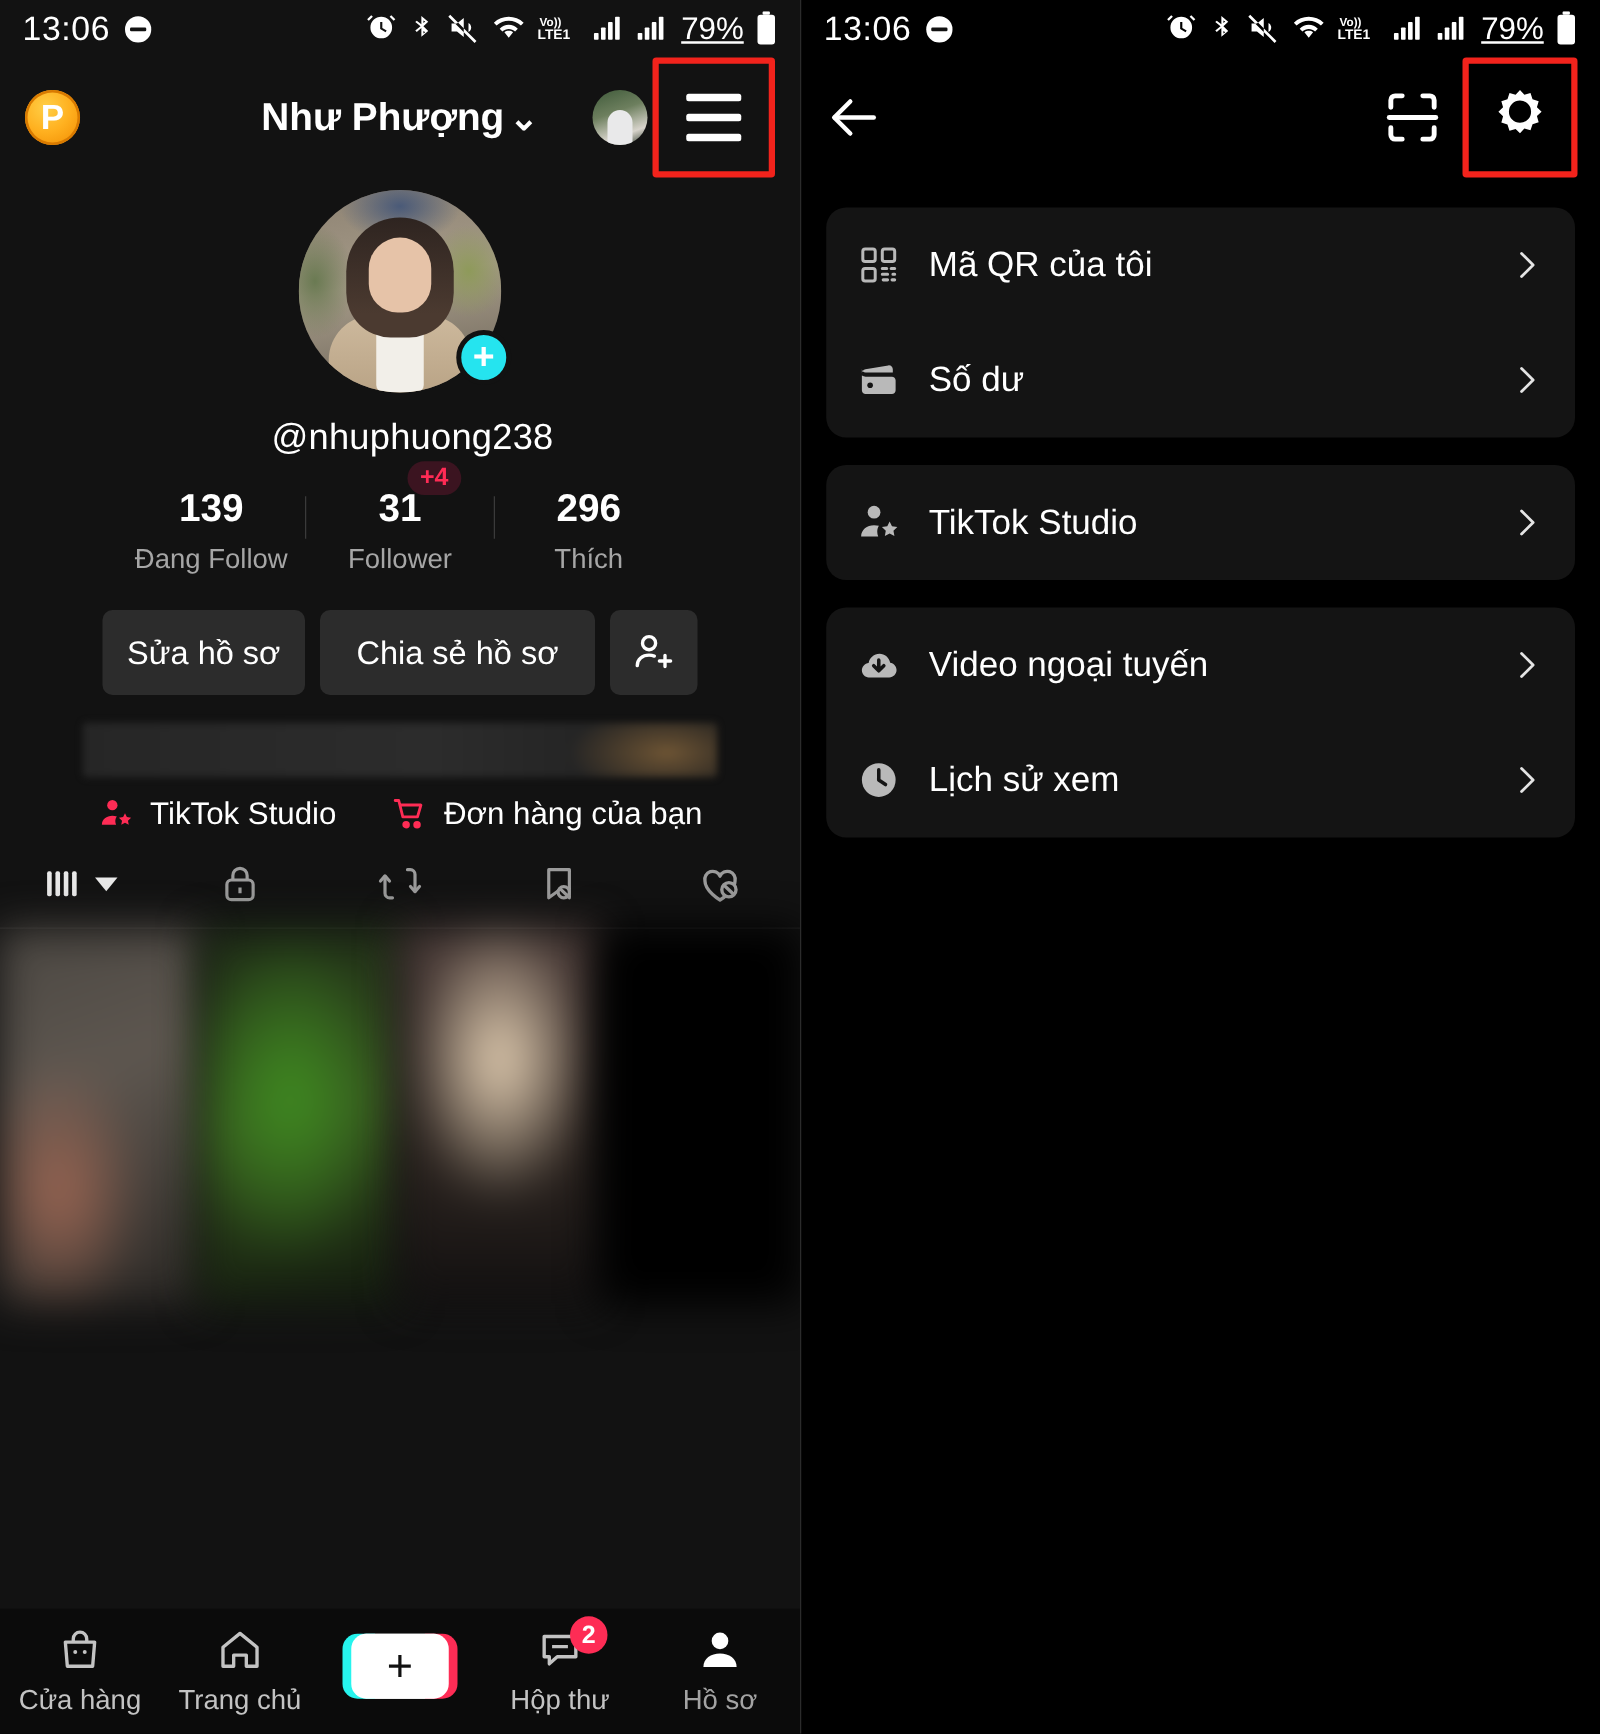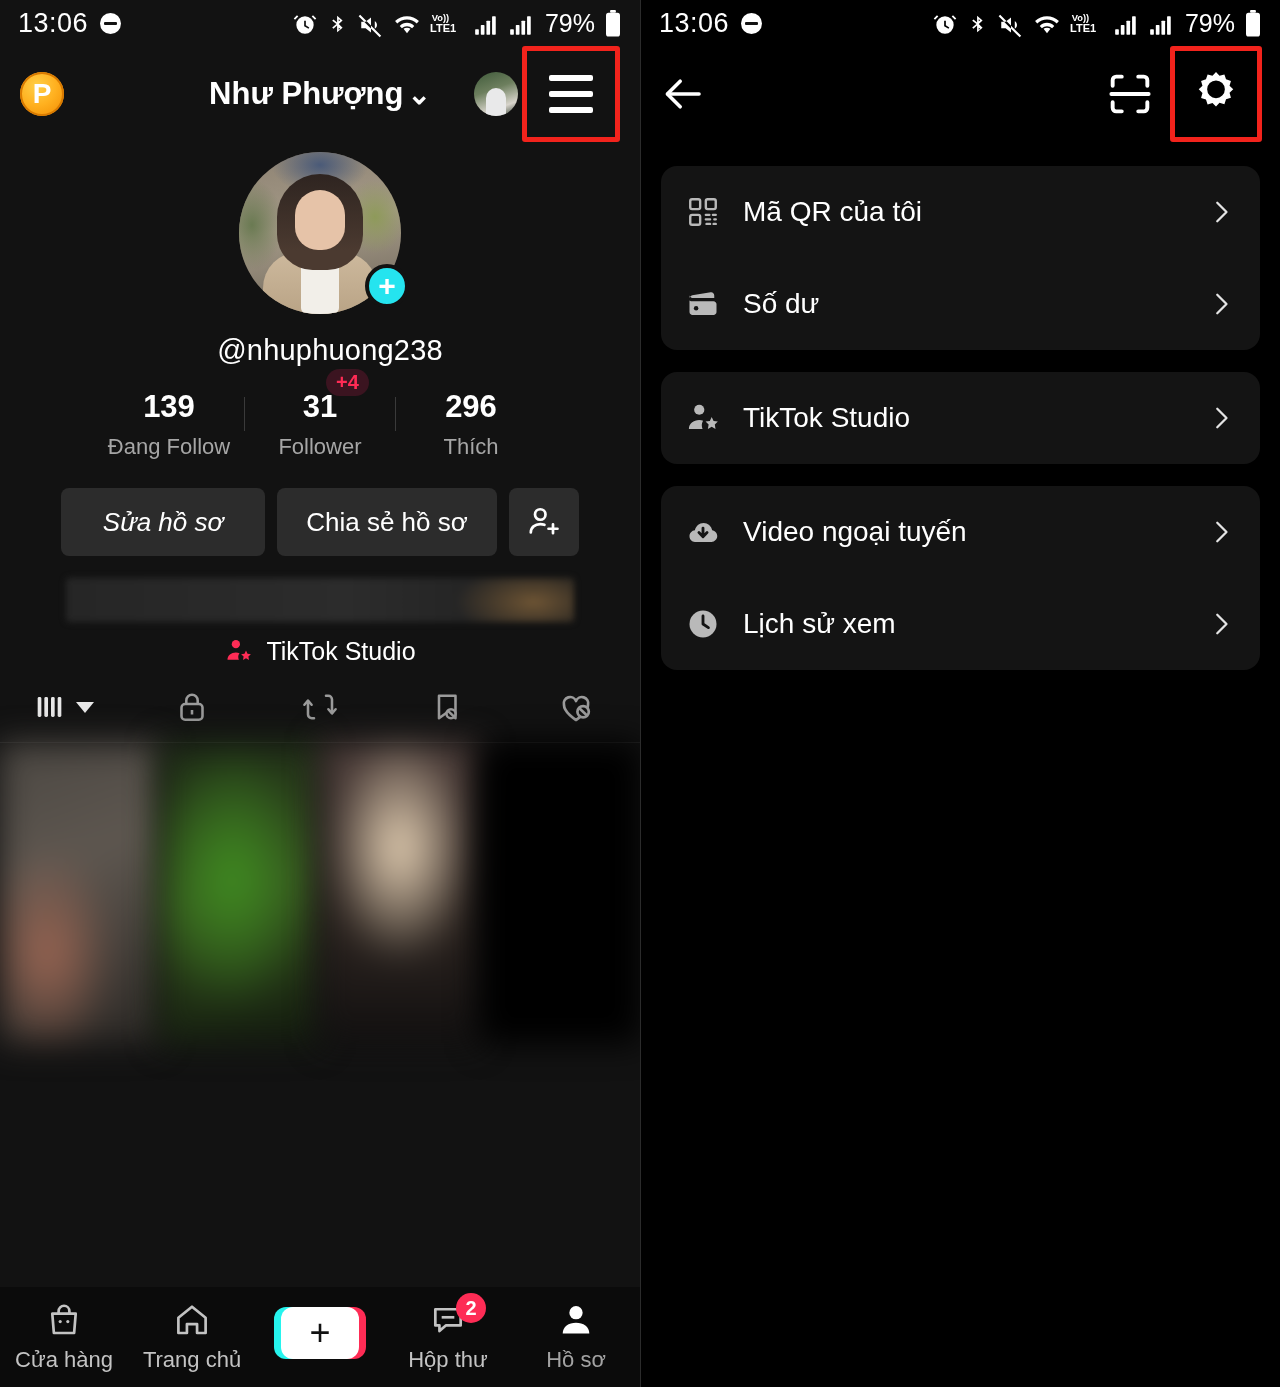--- a/index.html
+++ b/index.html
@@ -25,21 +25,21 @@
     margin-left: 0;
   }
   .sb-dnd {
     width: 21px; height: 21px; border-radius: 50%;
     background: #fff; margin-left: 12px; position: relative;
   }
   .sb-dnd::after {
     content: ""; position: absolute; left: 4px; top: 9px;
     width: 13px; height: 3px; background: #121212; border-radius: 1px;
   }
-  .sb-right { margin-left: auto; display: flex; align-items: flex-end; gap: 9px; }
+  .sb-right { margin-left: auto; display: flex; align-items: flex-start; gap: 9px; text-decoration: underline; }
   .sb-right svg { display: block; }
   .sb-batt-text { font-size: 25px; font-weight: 400; margin-left: 2px; }
 
   
   .appbar {
     height: 96px; display: flex; align-items: center;
     padding: 0 20px; position: relative;
   }
   .coin-badge {
     width: 44px; height: 44px; border-radius: 50%;
@@ -113,21 +113,21 @@
     background: #3b1420; color: #ff2b55; font-size: 20px; font-weight: 700;
     padding: 2px 10px; border-radius: 14px;
   }
 
   .actions { display: flex; justify-content: center; gap: 12px; margin-top: 28px; }
   .btn {
     background: #2c2c2c; border-radius: 8px; color: #fff;
     font-size: 26px; font-weight: 500; height: 68px;
     display: flex; align-items: center; justify-content: center;
   }
-  .btn-edit  { width: 204px; font-style: italic; }
+  .btn-edit  { width: 162px; }
   .btn-share { width: 220px; }
   .btn-icon  { width: 70px; }
 
   .banner {
     margin: 22px auto 0; width: 508px; height: 44px; border-radius: 4px;
     background:
       radial-gradient(ellipse 22% 120% at 92% 55%, #6d5434 0%, rgba(109,84,52,0) 70%),
       linear-gradient(90deg,#262626 0%, #2c2c2c 55%, #1e1e1e 100%);
     filter: blur(3px);
   }
@@ -306,20 +306,28 @@
       <div class="banner"></div>
 
       <div class="shortcuts">
         <div class="shortcut">
           <svg width="30" height="30" viewBox="0 0 24 24" fill="#fe2c55">
               <circle cx="9.5" cy="6.5" r="3.3"></circle>
               <path d="M2.8 19c0-3.5 3-5.8 6.7-5.8 1 0 2 .2 2.9.5-.7.9-1 2-1 3.1 0 .8.2 1.5.5 2.2H2.8z"></path>
               <path d="M17.6 11.6l1.2 2.5 2.7.4-2 1.9.5 2.7-2.4-1.3-2.4 1.3.5-2.7-2-1.9 2.7-.4z"></path>
             </svg>
           <span>TikTok Studio</span>
+        </div>
+        <div class="shortcut">
+          <svg width="30" height="30" viewBox="0 0 24 24" fill="none" stroke="#fe2c55" stroke-width="1.8" stroke-linecap="round" stroke-linejoin="round">
+              <path d="M2.5 3.5h2.3l2.6 10.5h9.4l2.2-7.6H6.2"></path>
+              <circle cx="9.5" cy="19" r="1.5" fill="#fe2c55"></circle>
+              <circle cx="16.5" cy="19" r="1.5" fill="#fe2c55"></circle>
+            </svg>
+          <span>Đơn hàng của bạn</span>
         </div>
       </div>
 
       <div class="tabbar">
         <div class="tab">
           <svg width="34" height="34" viewBox="0 0 24 24" fill="#e8e8e8">
               <rect x="2.6" y="5" width="2.6" height="14" rx="1"></rect>
               <rect x="7.3" y="5" width="2.6" height="14" rx="1"></rect>
               <rect x="12" y="5" width="2.6" height="14" rx="1"></rect>
               <rect x="16.7" y="5" width="2.6" height="14" rx="1"></rect>

